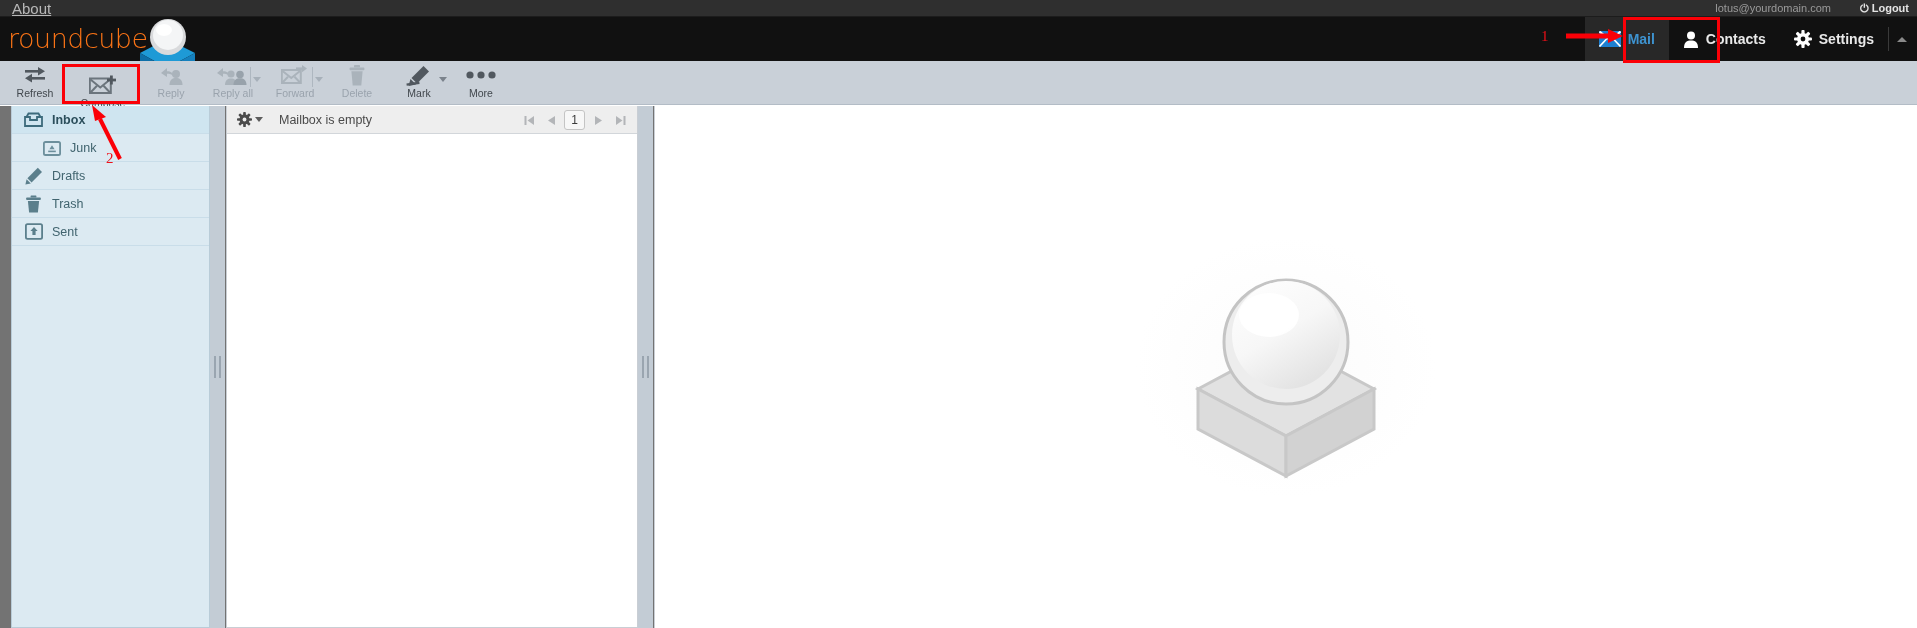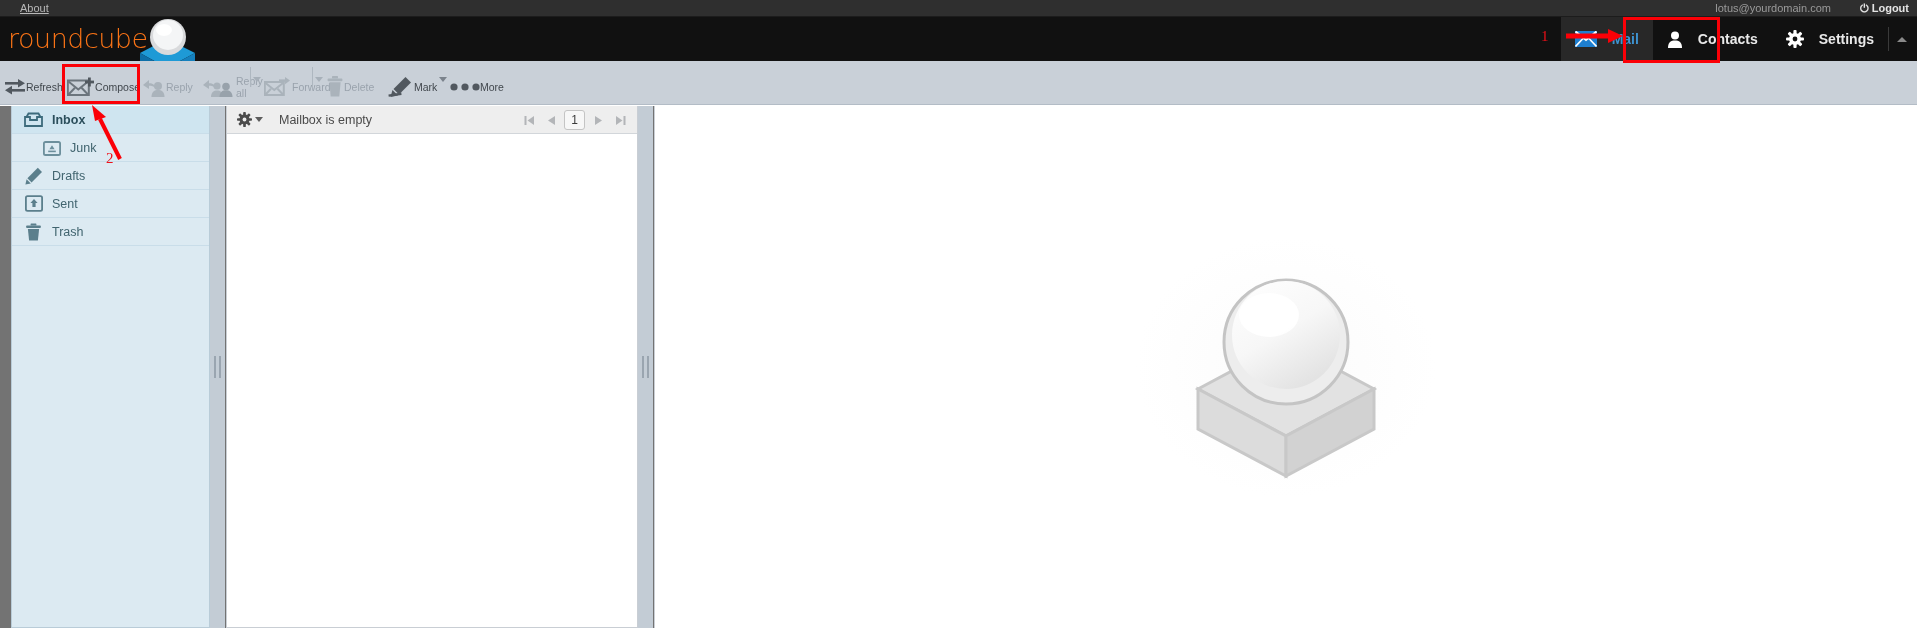--- a/index.html
+++ b/index.html
@@ -10,22 +10,22 @@
     overflow: hidden;
   }
 
   
   .topbar {
     position: absolute; top: 0; left: 0; width: 1917px; height: 17px;
     background: #2f2f2f;
     border-bottom: 1px solid #1c1c1c;
   }
   .topbar-about {
-    position: absolute; left: 20px; top: 2px;
-    font-size: 11px; color: #b8b8b8; line-height: 13px;
+    position: absolute; left: 12px; top: 2px;
+    font-size: 15px; color: #b8b8b8; line-height: 13px;
   }
   .topbar-user {
     position: absolute; right: 86px; top: 2px;
     font-size: 11px; color: #9a9a9a; line-height: 13px;
   }
   .topbar-logout {
     position: absolute; right: 8px; top: 2px;
     font-size: 11px; color: #e4e4e4; font-weight: bold; line-height: 13px;
   }
   .power-glyph {
@@ -48,21 +48,21 @@
   .brand-logo {
     position: absolute; left: 135px; top: 0px; width: 65px; height: 56px;
   }
 
   
   .tasks {
     position: absolute; right: 28px; top: 0px; height: 44px;
     display: flex; align-items: stretch;
   }
   .task {
-    display: flex; align-items: center; gap: 15px;
+    display: flex; align-items: center; gap: 7px;
     padding: 0 14px; height: 44px; cursor: pointer;
     font-size: 14px; color: #e9e9e9; font-weight: bold;
   }
   .task.selected { background: #282828; color: #3e93d0; }
   .task-sep { width: 1px; background: #3a3a3a; margin: 10px 0; }
   .collapse-btn {
     position: absolute; right: 4px; top: 0; height: 44px; width: 22px;
     display: flex; align-items: center; justify-content: center; cursor: pointer;
   }
   .caret-up {
@@ -71,21 +71,21 @@
   }
 
   
   .toolbar {
     position: absolute; top: 61px; left: 0; width: 1917px; height: 44px;
     background: #c9d0d8;
     border-bottom: 1px solid #b3bcc6;
   }
   .tb-buttons { position: absolute; left: 4px; top: 0; display: flex; }
   .tb-btn {
-    width: 62px; height: 48px; display: flex; 
+    width: 62px; height: 48px; display: flex; flex-direction: column;
     align-items: center; justify-content: flex-start; padding-top: 3px;
     cursor: pointer; position: relative;
   }
   .tb-btn .tb-label { font-size: 10.5px; color: #41474d; margin-top: 1px; }
   .tb-btn.disabled .tb-label { color: #9aa3ad; }
   .tb-btn.wide { width: 74px; justify-content: flex-end; }
   .tb-ico { height: 22px; display: flex; align-items: center; justify-content: center; }
   .tb-arrow {
     position: absolute; right: 3px; top: 16px;
     width: 0; height: 0; border-left: 4px solid transparent;
@@ -417,38 +417,38 @@
           <g fill="#5b7f8c">
             <polygon points="12.8,0.8 17,5 6.6,15.4 2.4,11.2"></polygon>
             <polygon points="1.6,12.2 5.8,16.4 0.4,17.6"></polygon>
           </g>
         </svg>
       </span>
       <span>Drafts</span>
     </div>
     <div class="folder">
       <span class="ficon">
-        <svg width="18" height="17" viewBox="0 0 18 17">
-          <rect x="0.9" y="1.2" width="16.2" height="14.6" rx="1.6" fill="none" stroke="#5b7f8c" stroke-width="1.8"></rect>
-          <path d="M9 4 L12.6 8 L10.6 8 L10.6 12 L7.4 12 L7.4 8 L5.4 8 Z" fill="#5b7f8c"></path>
-        </svg>
-      </span>
-      <span>Sent</span>
-    </div>
-    <div class="folder">
-      <span class="ficon">
         <svg width="17" height="18" viewBox="0 0 17 18">
           <g fill="#5b7f8c">
             <rect x="5.6" y="0.4" width="5.8" height="2" rx="0.5"></rect>
             <rect x="1.2" y="2.6" width="14.6" height="2.4" rx="0.7"></rect>
             <path d="M2.9 6 L14.1 6 L12.9 17.6 L4.1 17.6 Z"></path>
           </g>
         </svg>
       </span>
       <span>Trash</span>
+    </div>
+    <div class="folder">
+      <span class="ficon">
+        <svg width="18" height="17" viewBox="0 0 18 17">
+          <rect x="0.9" y="1.2" width="16.2" height="14.6" rx="1.6" fill="none" stroke="#5b7f8c" stroke-width="1.8"></rect>
+          <path d="M9 4 L12.6 8 L10.6 8 L10.6 12 L7.4 12 L7.4 8 L5.4 8 Z" fill="#5b7f8c"></path>
+        </svg>
+      </span>
+      <span>Sent</span>
     </div>
   </div>
 
   <div class="splitter" style="left:210px;">
     <span class="grip">
         <i></i>
         <i></i>
       </span>
   </div>
 

